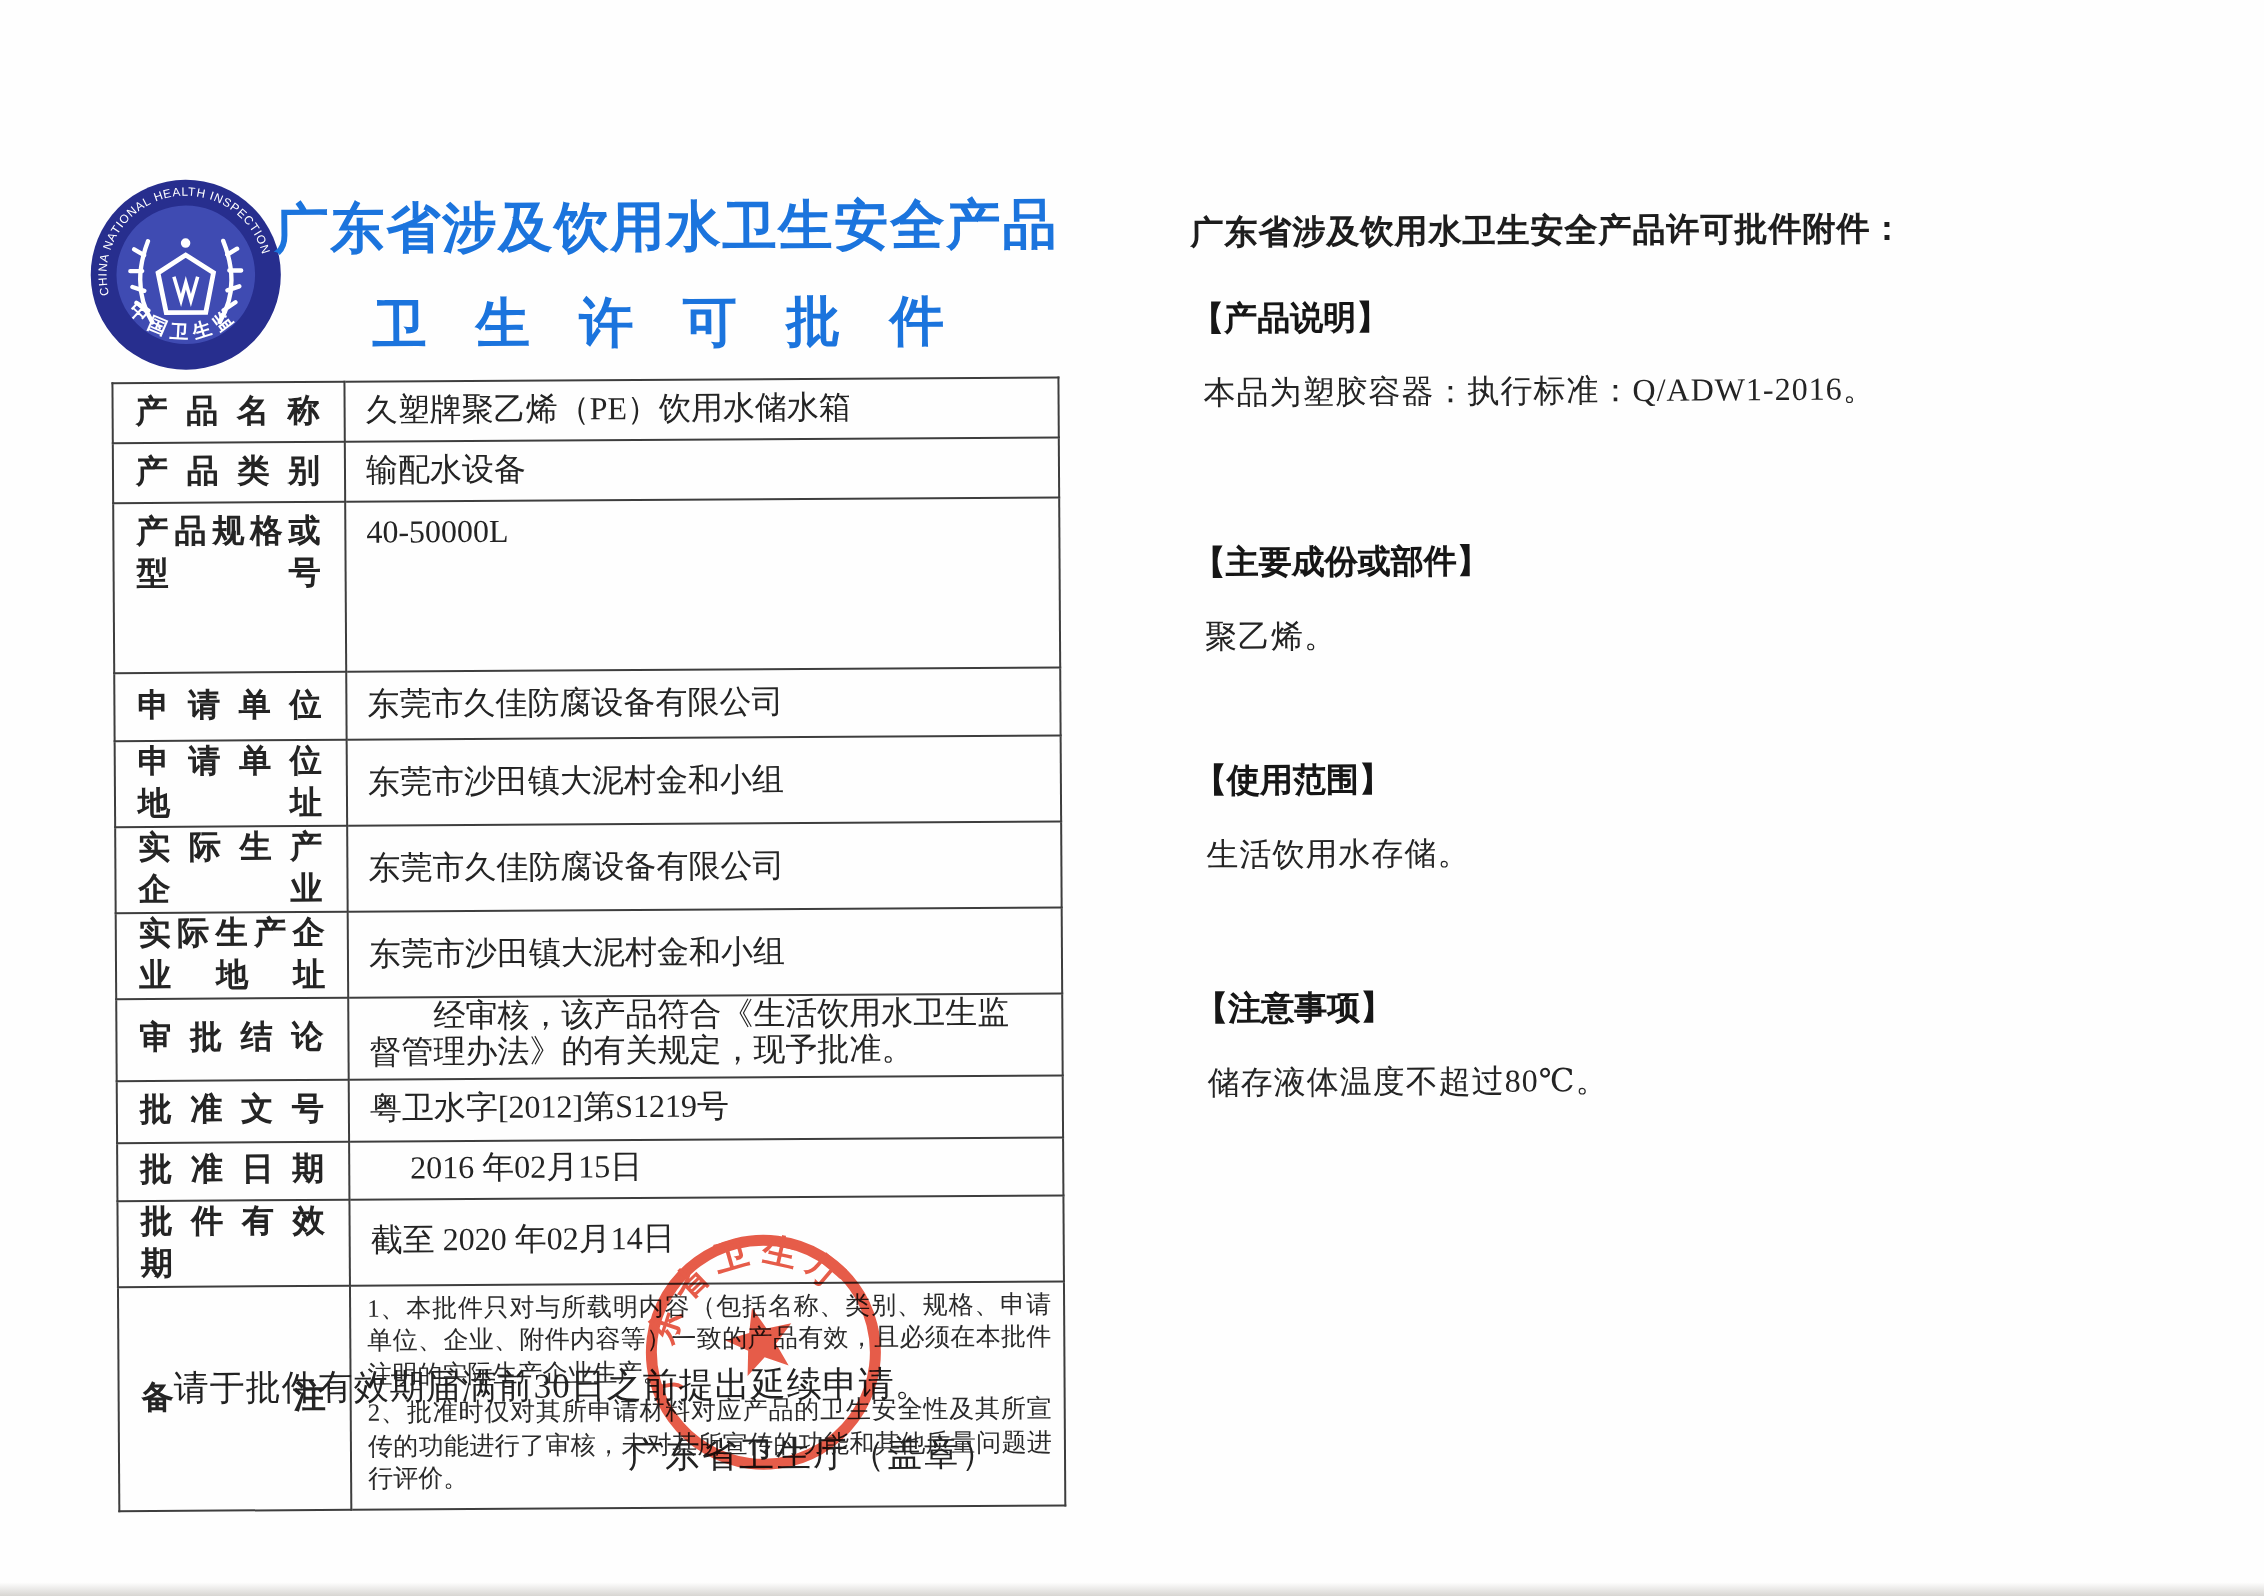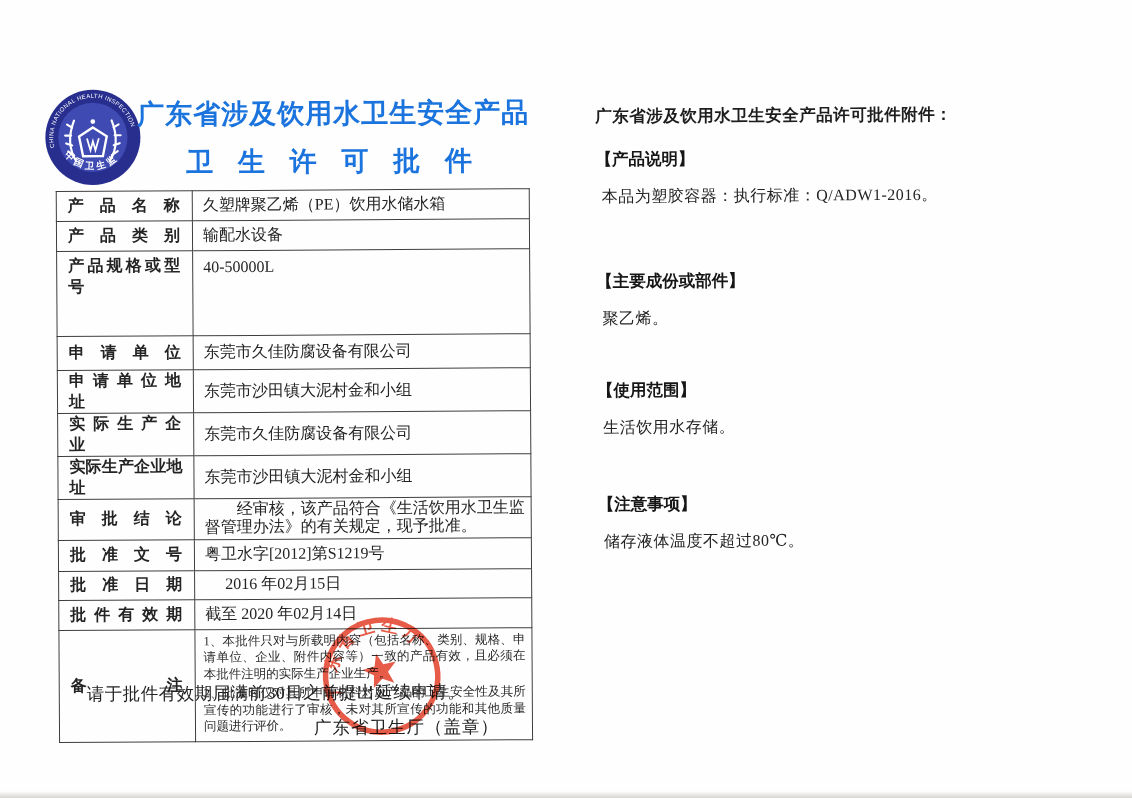--- a/index.html
+++ b/index.html
@@ -53,21 +53,21 @@
     border-collapse: collapse;
     table-layout: fixed;
   }
   table.cert-table td {
     border: 1.5px solid #3e3e3e;
     font-size: 16px;
     color: #242424;
     overflow: hidden;
   }
   td.lbl {
-    width: 136px;
+    width: 116px;
     font-weight: bold;
     padding: 0 11px;
     text-align: justify;
     text-align-last: justify;
     letter-spacing: 1px;
   }
   td.val { padding: 2px 8px 2px 10px; }
   tr.r0 { height: 30px; }
   tr.r1 { height: 30px; }
   tr.r2 { height: 85px; }

